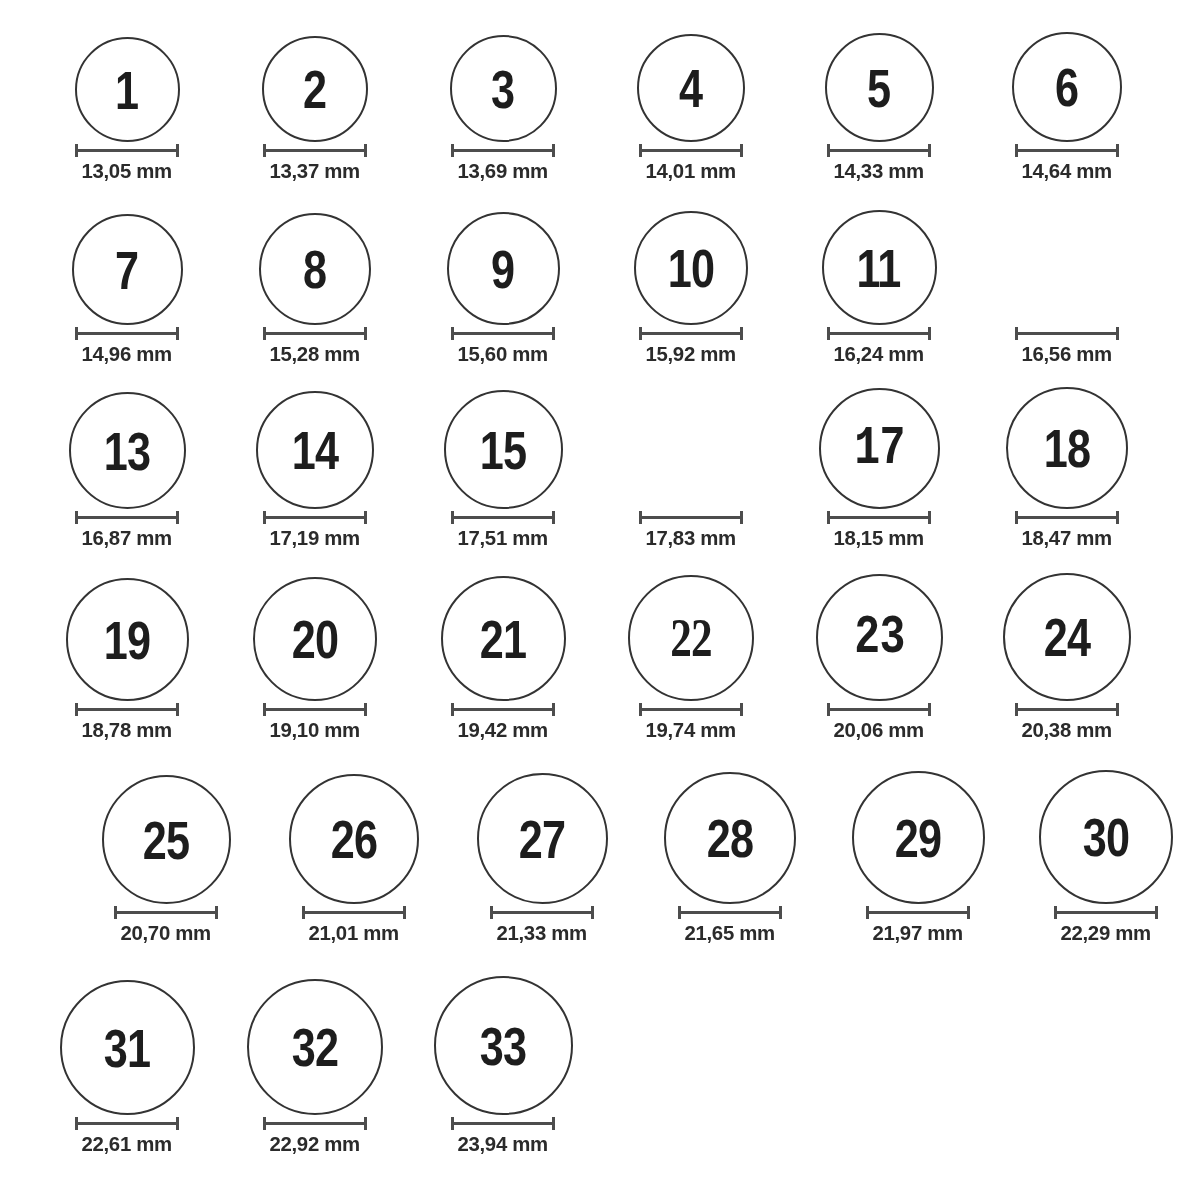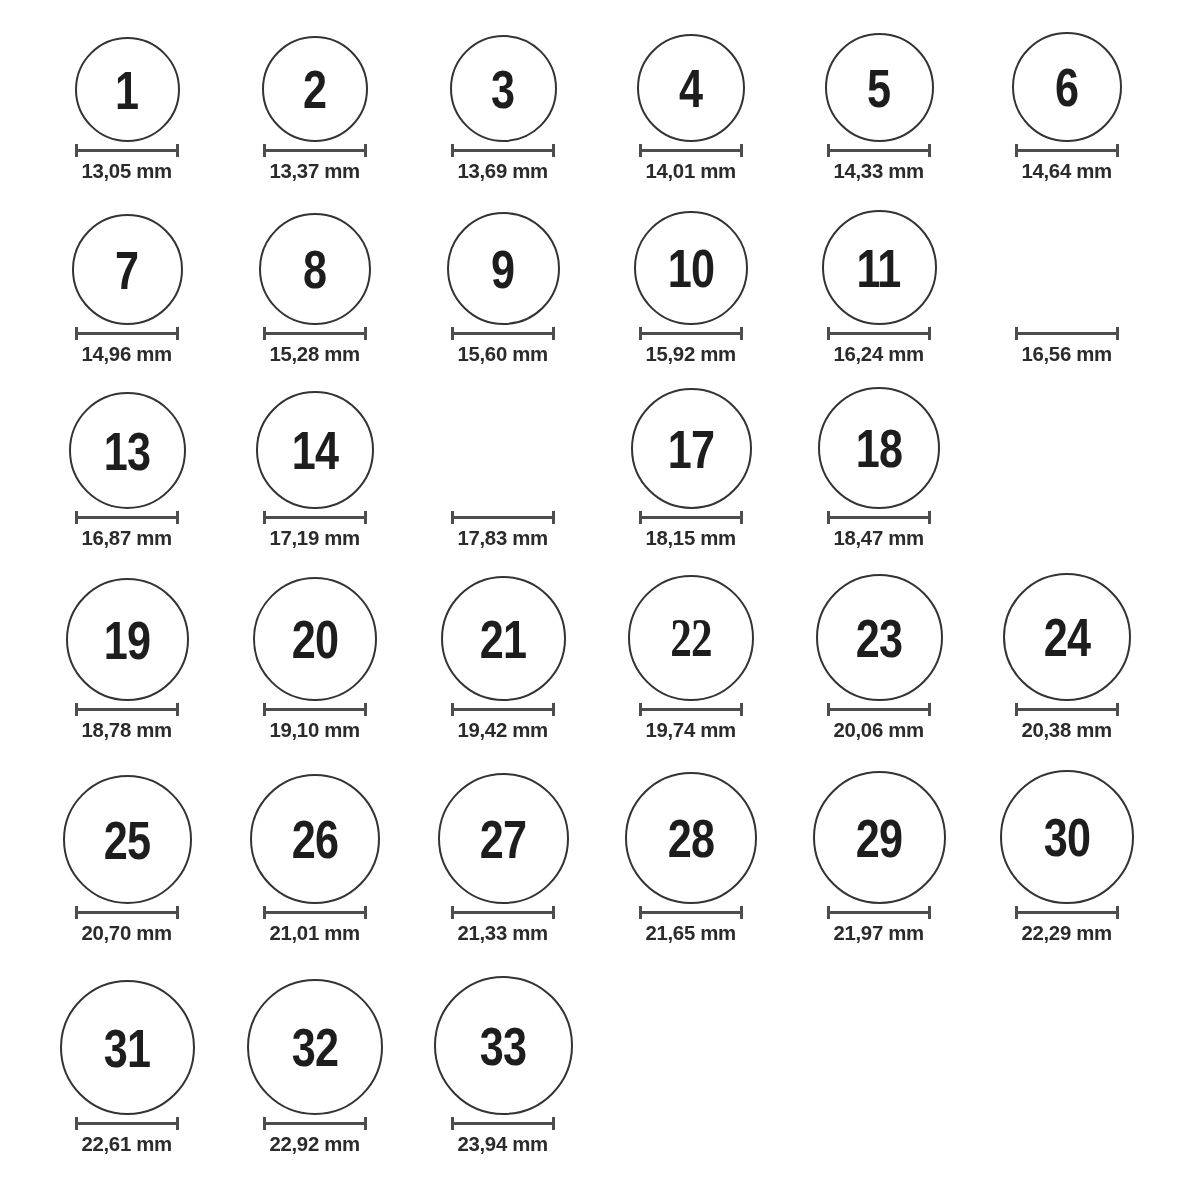--- a/index.html
+++ b/index.html
@@ -17,21 +17,21 @@
   }
   .row {
     display: flex;
     align-items: flex-end;
     padding-left: 33px;
   }
   .row.r1 { margin-top: 32px; }
   .row.r2 { margin-top: 28px; }
   .row.r3 { margin-top: 22px; }
   .row.r4 { margin-top: 24px; }
-  .row.r5 { margin-top: 29px; }
+  .row.r5 { margin-top: 29px; justify-content: flex-end; }
   .row.r6 { margin-top: 32px; text-align: center; }
   .cell {
     width: 188px;
     flex: 0 0 188px;
     display: flex;
     flex-direction: column;
     align-items: center;
     justify-content: flex-end;
   }
   .circle {
@@ -240,29 +240,40 @@
       <span class="num">14</span>
     </div>
     <div class="measure">
       <span class="tick tl"></span>
       <span class="bar"></span>
       <span class="tick tr"></span>
     </div>
     <div class="label">17,19 mm</div>
   </div>
       <div class="cell">
+    <div class="circle" style="width: 119px; height: 119px;">
+      <span class="num">15</span>
+    </div>
+    <div class="measure">
+      <span class="tick tl"></span>
+      <span class="bar"></span>
+      <span class="tick tr"></span>
+    </div>
+    <div class="label">17,51 mm</div>
+  </div>
+      <div class="cell">
     <div class="measure">
       <span class="tick tl"></span>
       <span class="bar"></span>
       <span class="tick tr"></span>
     </div>
     <div class="label">17,83 mm</div>
   </div>
       <div class="cell">
-    <div class="circle" style="width: 121px; height: 121px;">
+    <div class="circle" style="width: 121px; height: 121px; font-family: Liberation Mono, monospace;">
       <span class="num">17</span>
     </div>
     <div class="measure">
       <span class="tick tl"></span>
       <span class="bar"></span>
       <span class="tick tr"></span>
     </div>
     <div class="label">18,15 mm</div>
   </div>
       <div class="cell">
@@ -316,21 +327,21 @@
       <span class="num">22</span>
     </div>
     <div class="measure">
       <span class="tick tl"></span>
       <span class="bar"></span>
       <span class="tick tr"></span>
     </div>
     <div class="label">19,74 mm</div>
   </div>
       <div class="cell">
-    <div class="circle" style="width: 127px; height: 127px;">
+    <div class="circle" style="width: 127px; height: 127px; font-family: Liberation Mono, monospace;">
       <span class="num">23</span>
     </div>
     <div class="measure">
       <span class="tick tl"></span>
       <span class="bar"></span>
       <span class="tick tr"></span>
     </div>
     <div class="label">20,06 mm</div>
   </div>
       <div class="cell">

